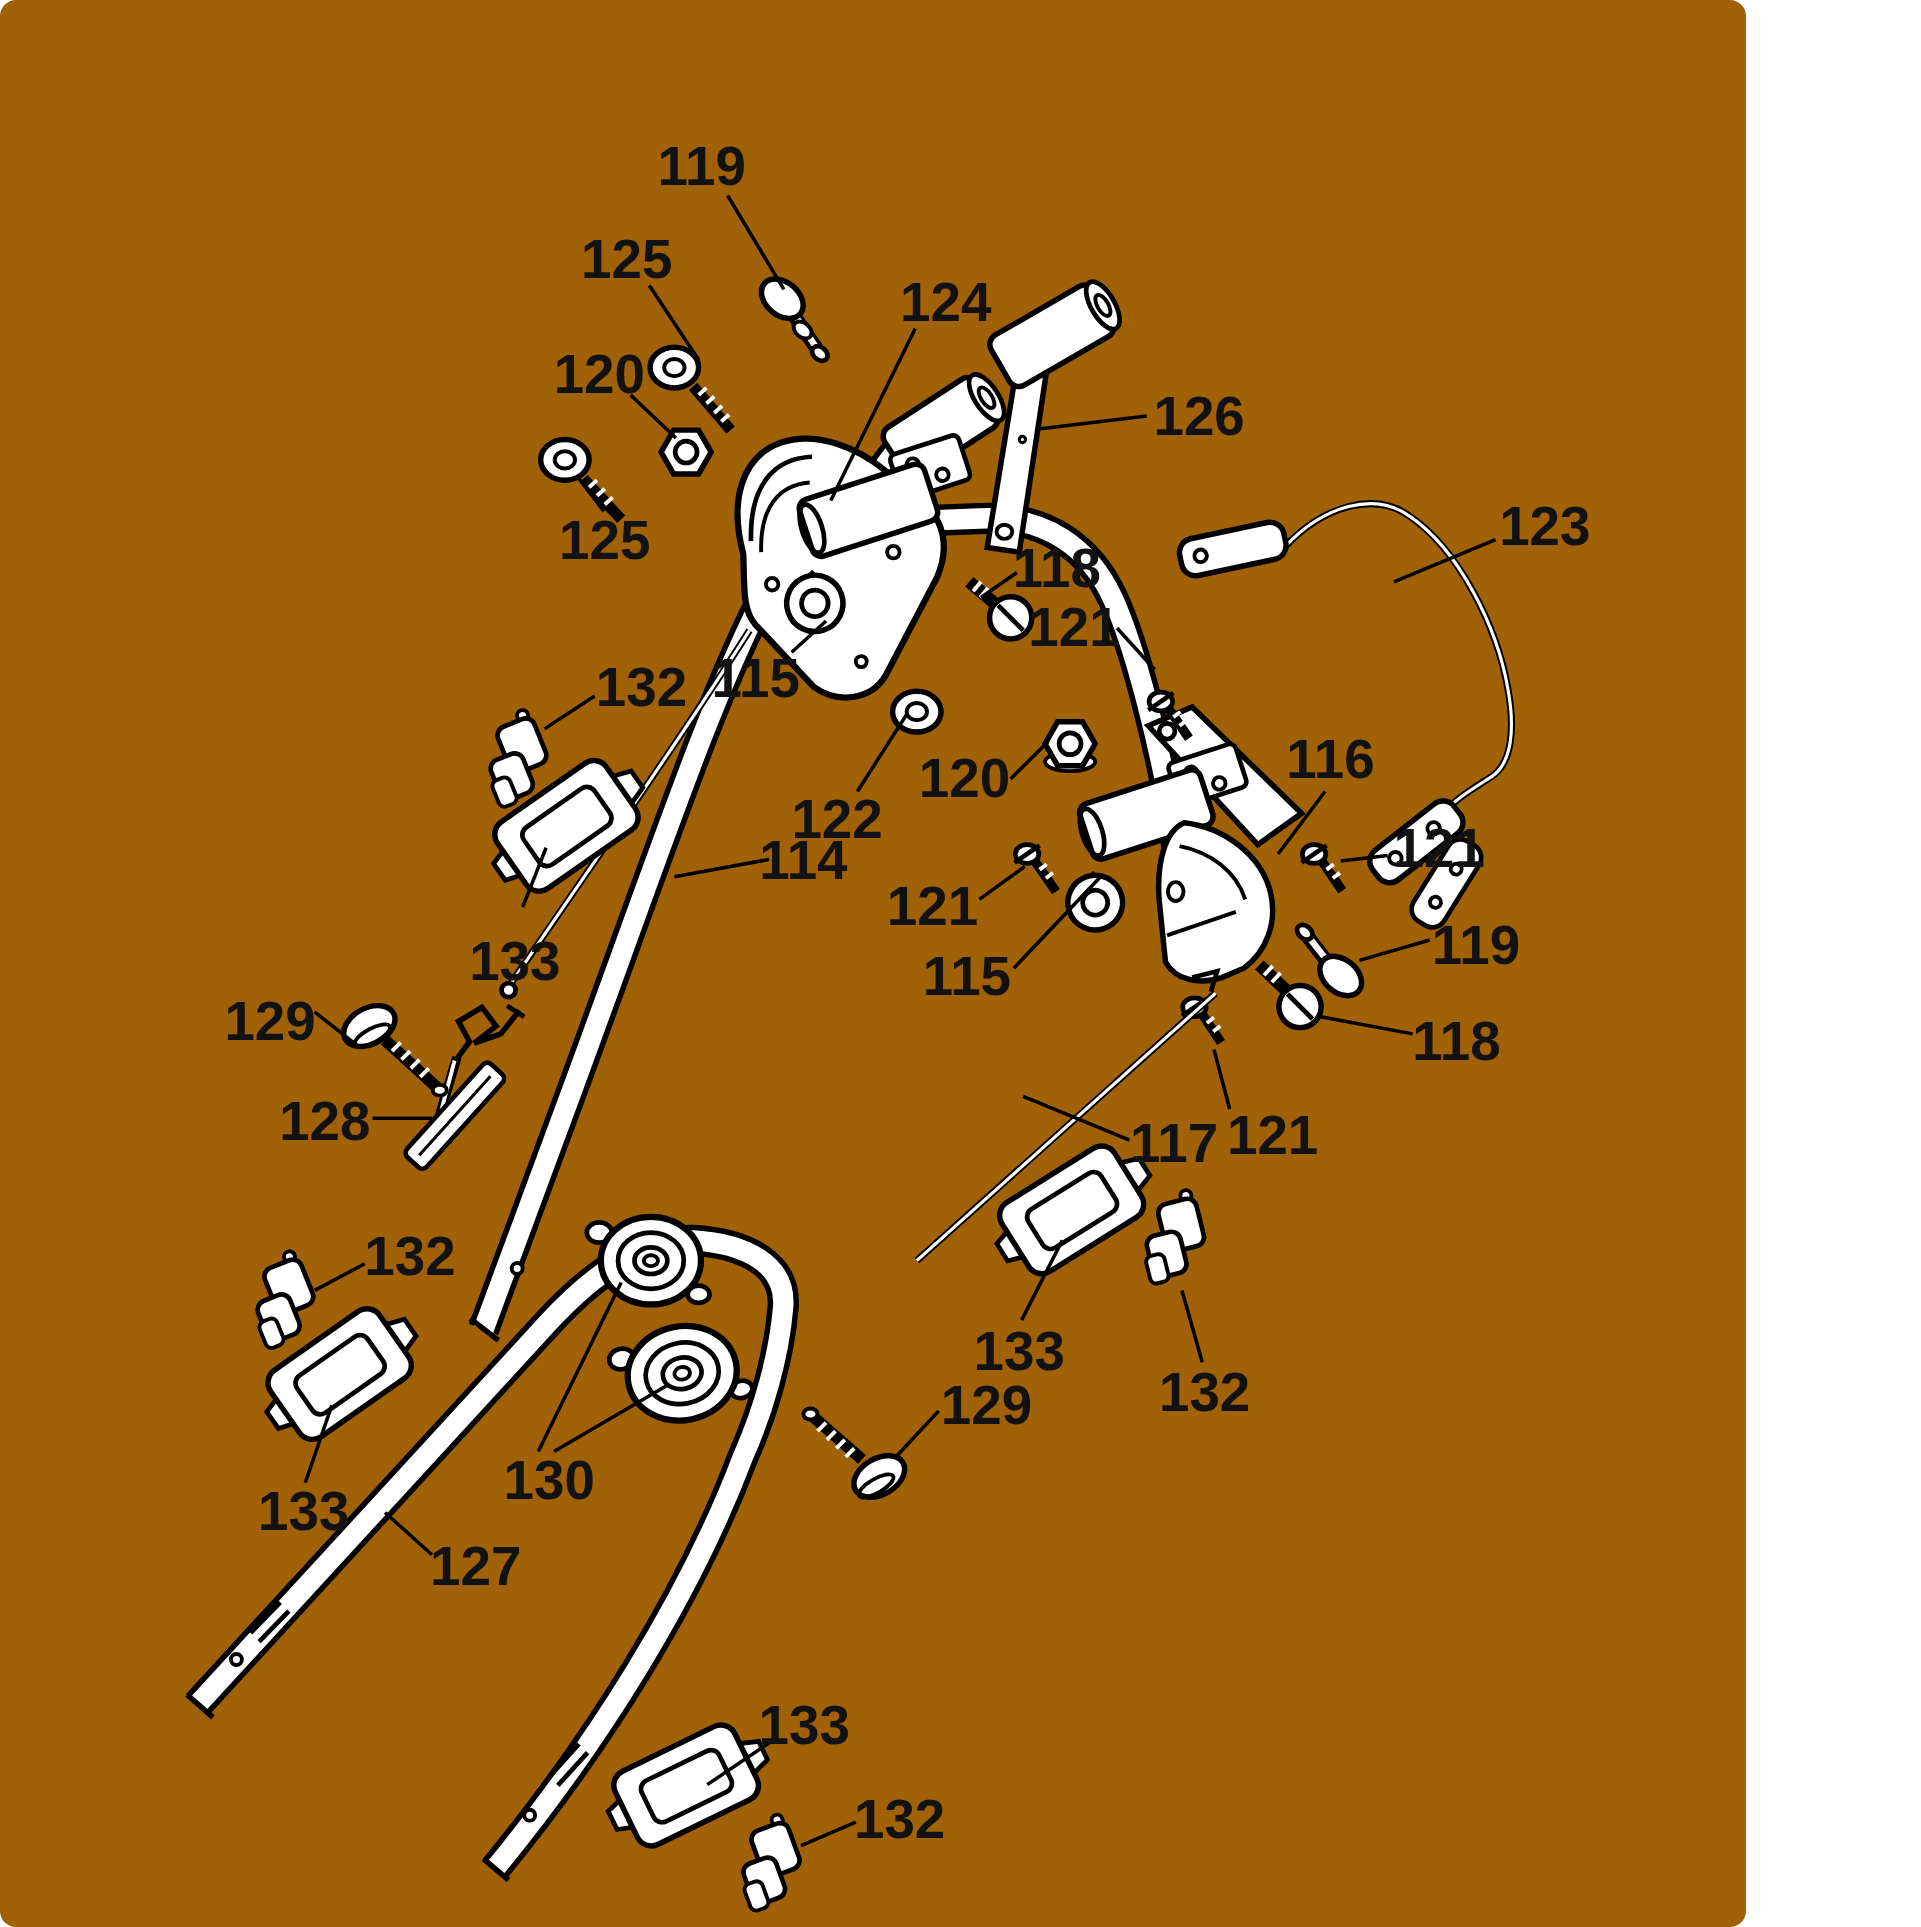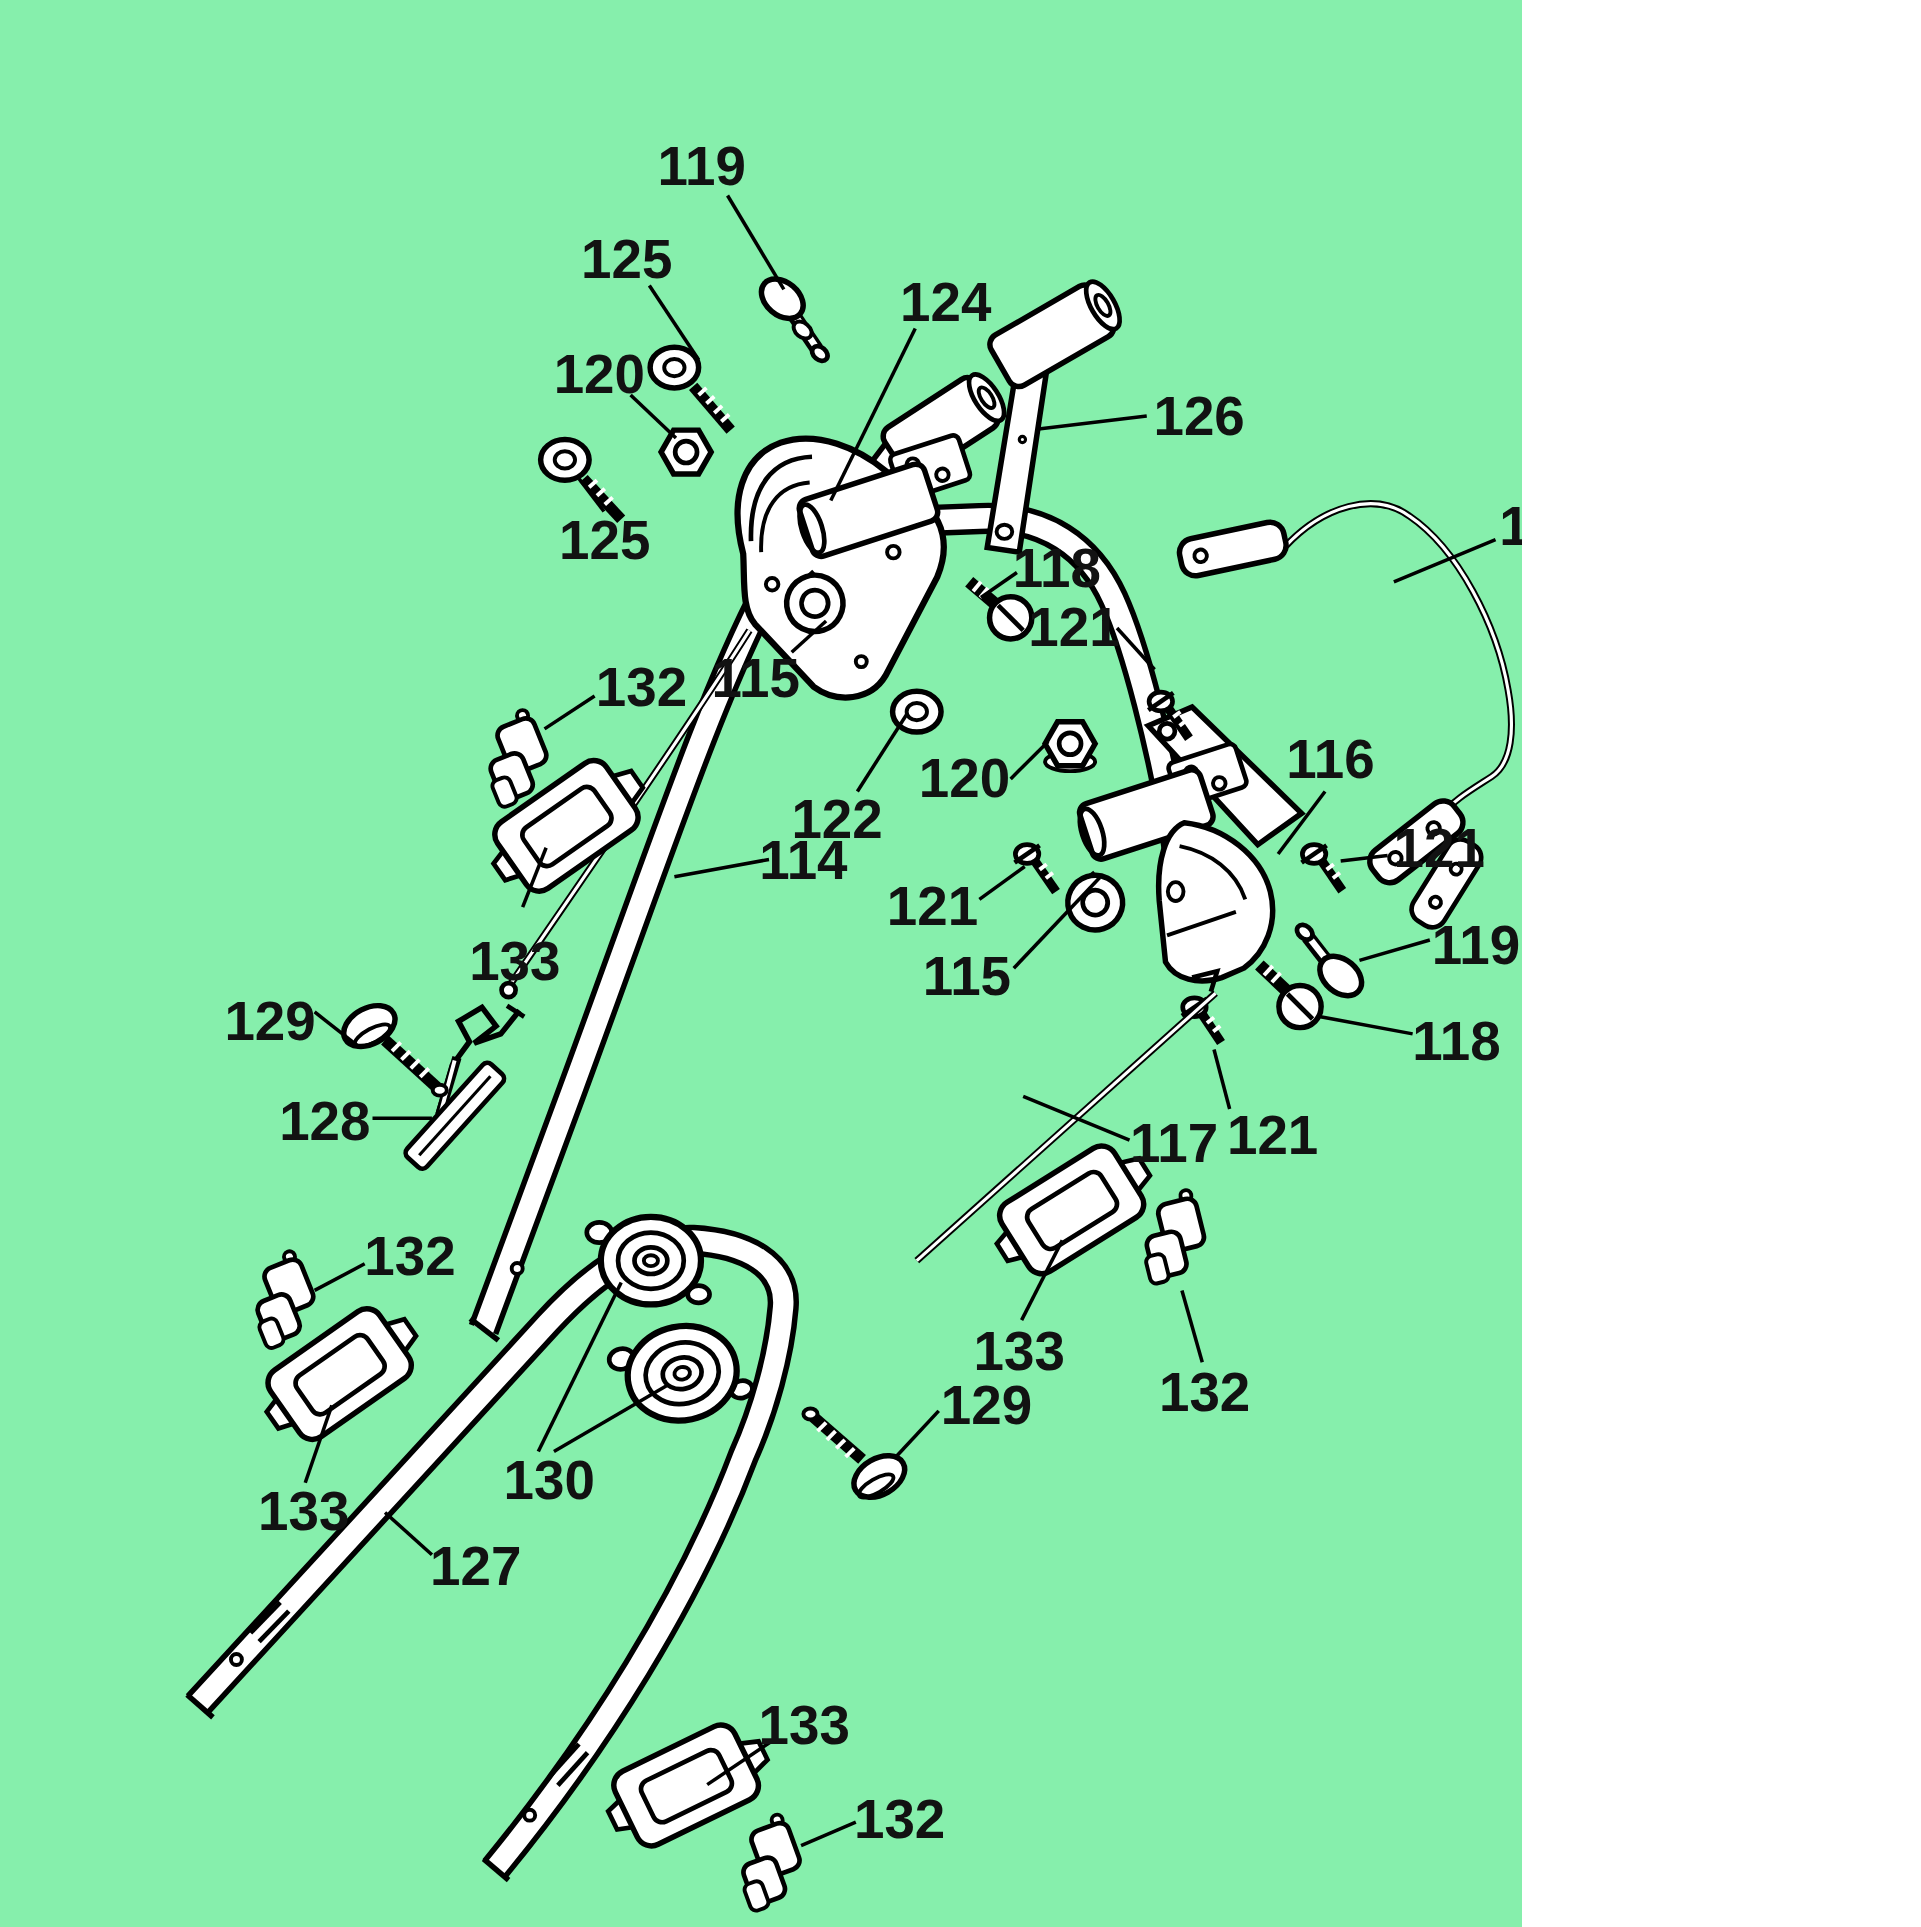--- a/index.html
+++ b/index.html
@@ -1,16 +1,16 @@
 <!DOCTYPE html>
 <html style="font-size:12.5px"><head>
 <meta charset="utf-8">
 <style>
   html,body{margin:0;padding:0;background:#ffffff;}
-  .diagram-page{position:relative;width:1522px;height:1927px;background:#86efac;overflow:hidden;}
+  .diagram-page{position:relative;width:1746px;height:1927px;background:#a16207;overflow:hidden;border-radius:16px;}
   svg{display:block;}
   .callout-text{font-family:"Liberation Sans",sans-serif;font-weight:bold;font-size:70px;fill:#121212;}
   .leader{stroke:#000;stroke-width:4.5;fill:none;}
   .tO{stroke:#000;stroke-width:40;fill:none;}
   .tI{stroke:#fff;stroke-width:26;fill:none;}
   .wO{stroke:#000;stroke-width:9;fill:none;}
   .wI{stroke:#fff;stroke-width:4;fill:none;}
   .fw{fill:#fff;stroke:#000;}
   .ln{stroke:#000;fill:none;}
   .wt{stroke:#fff;fill:none;}

